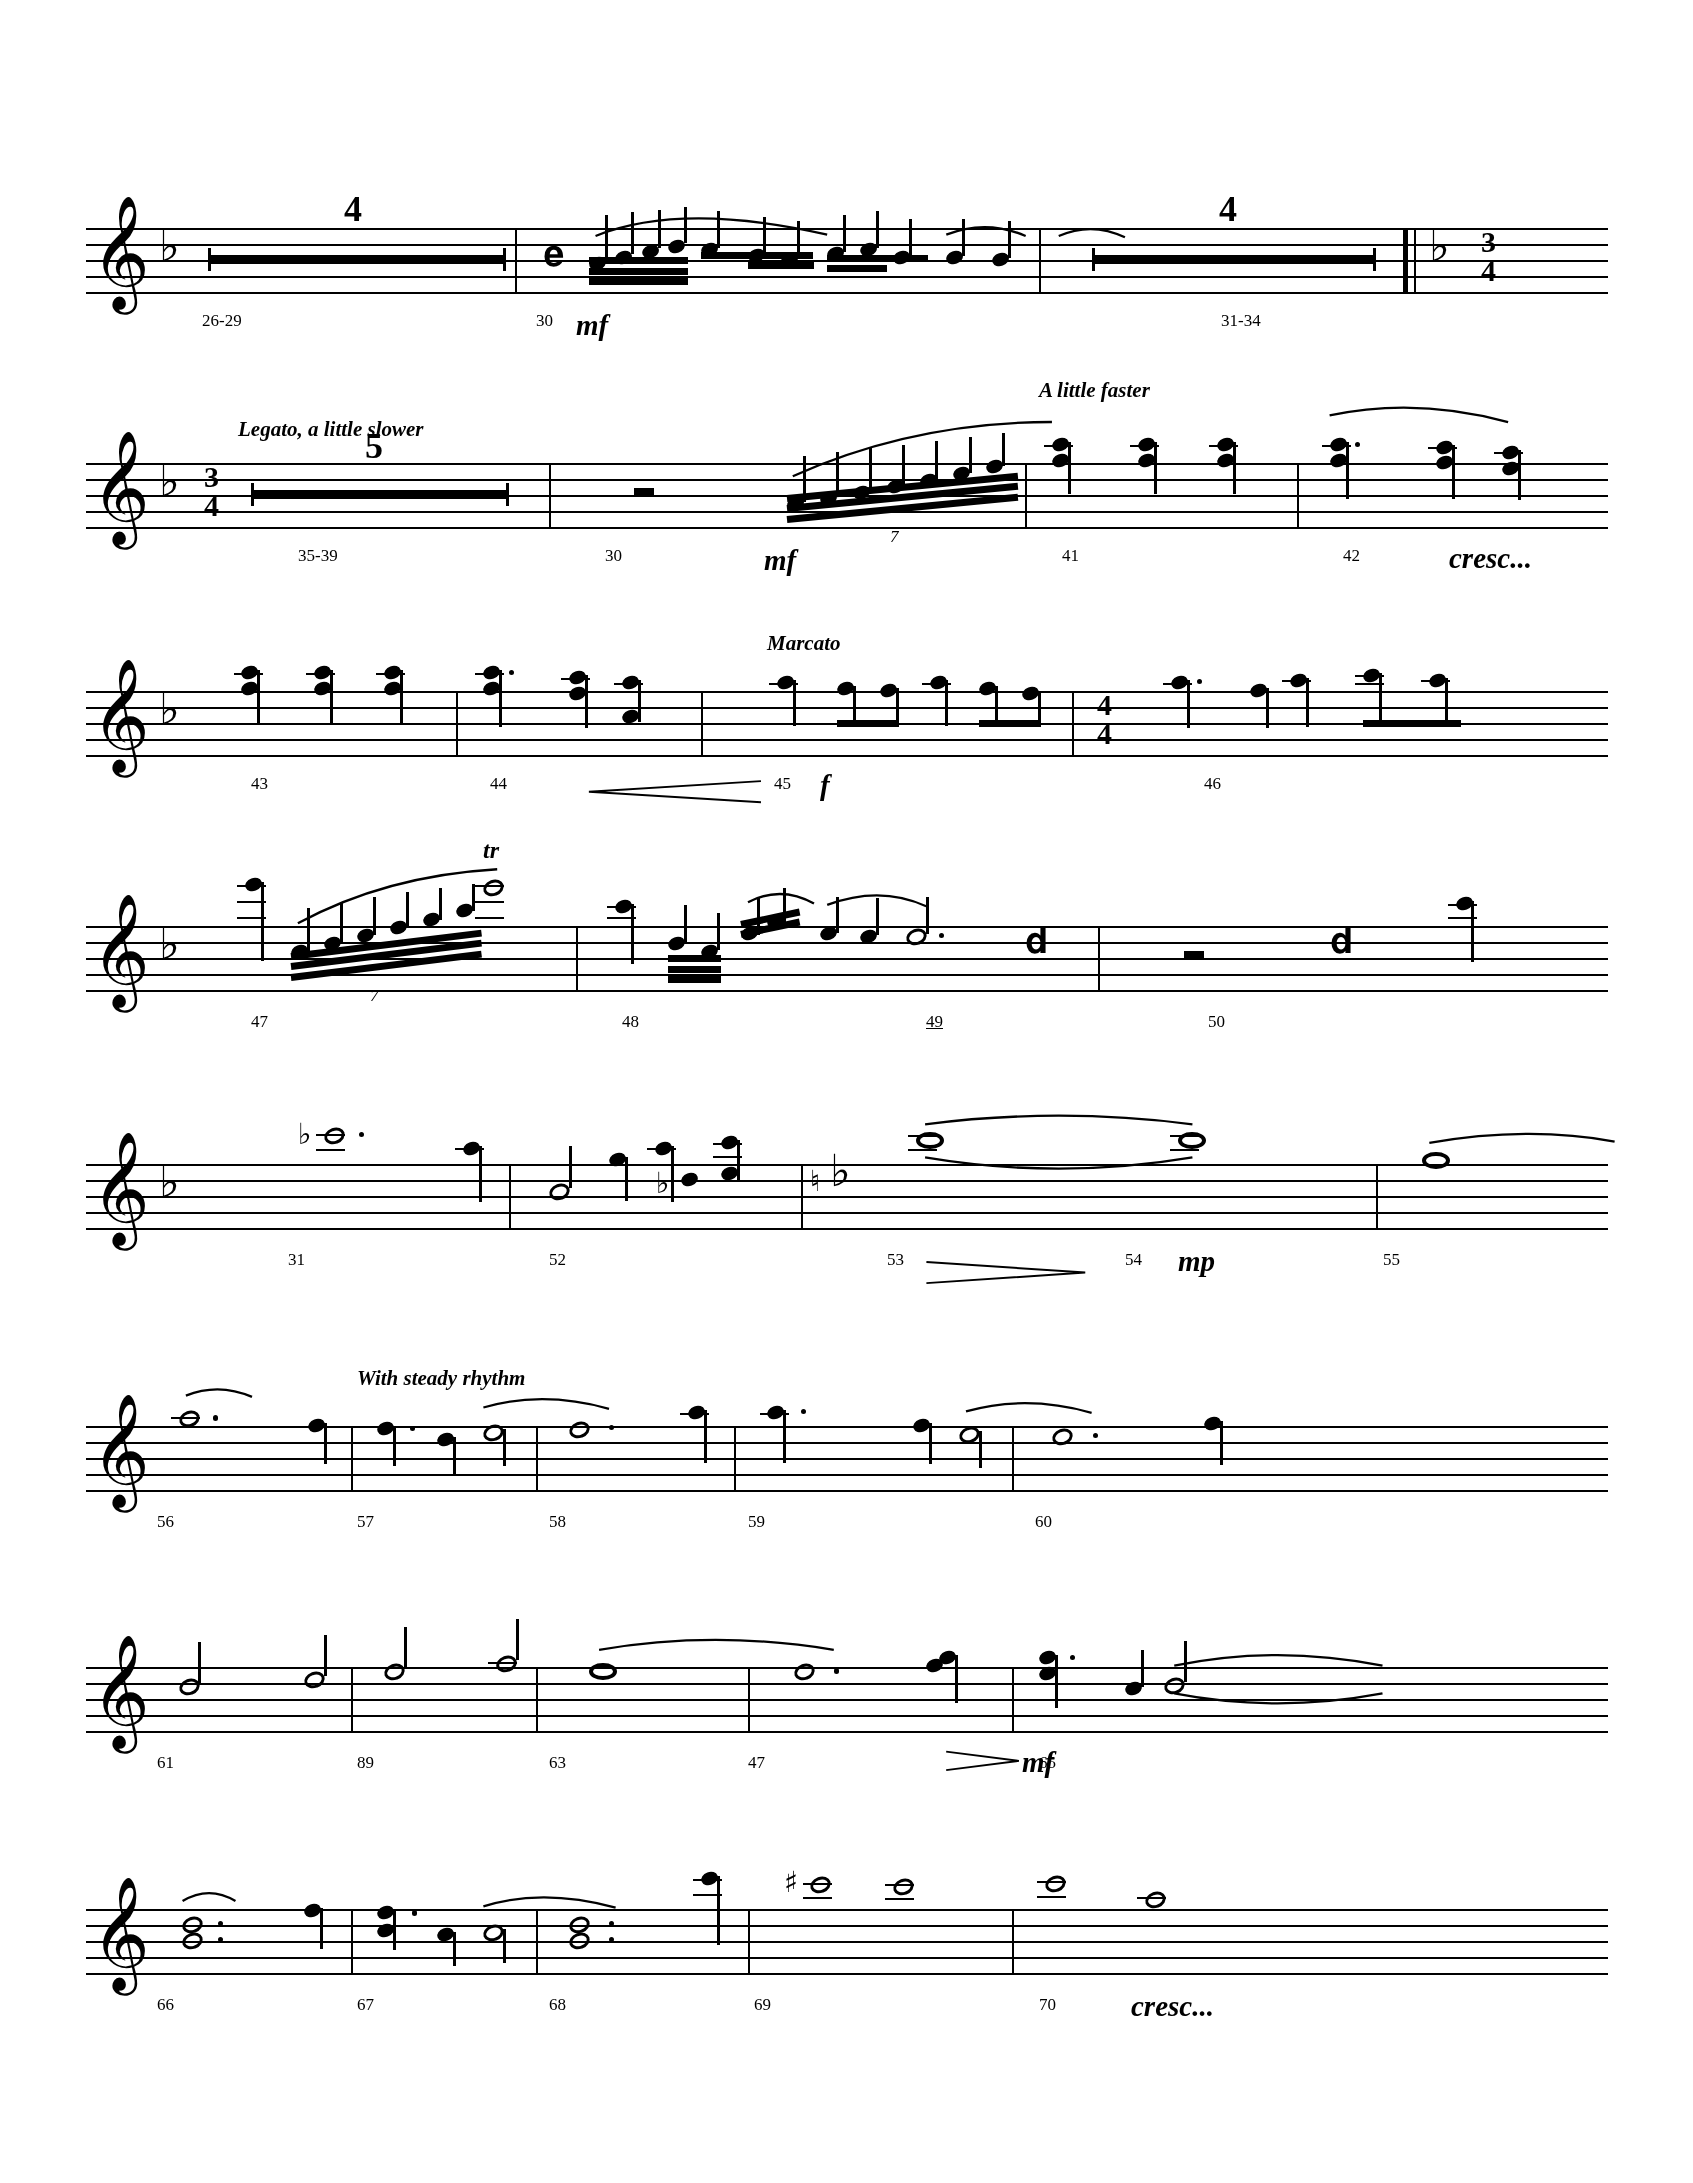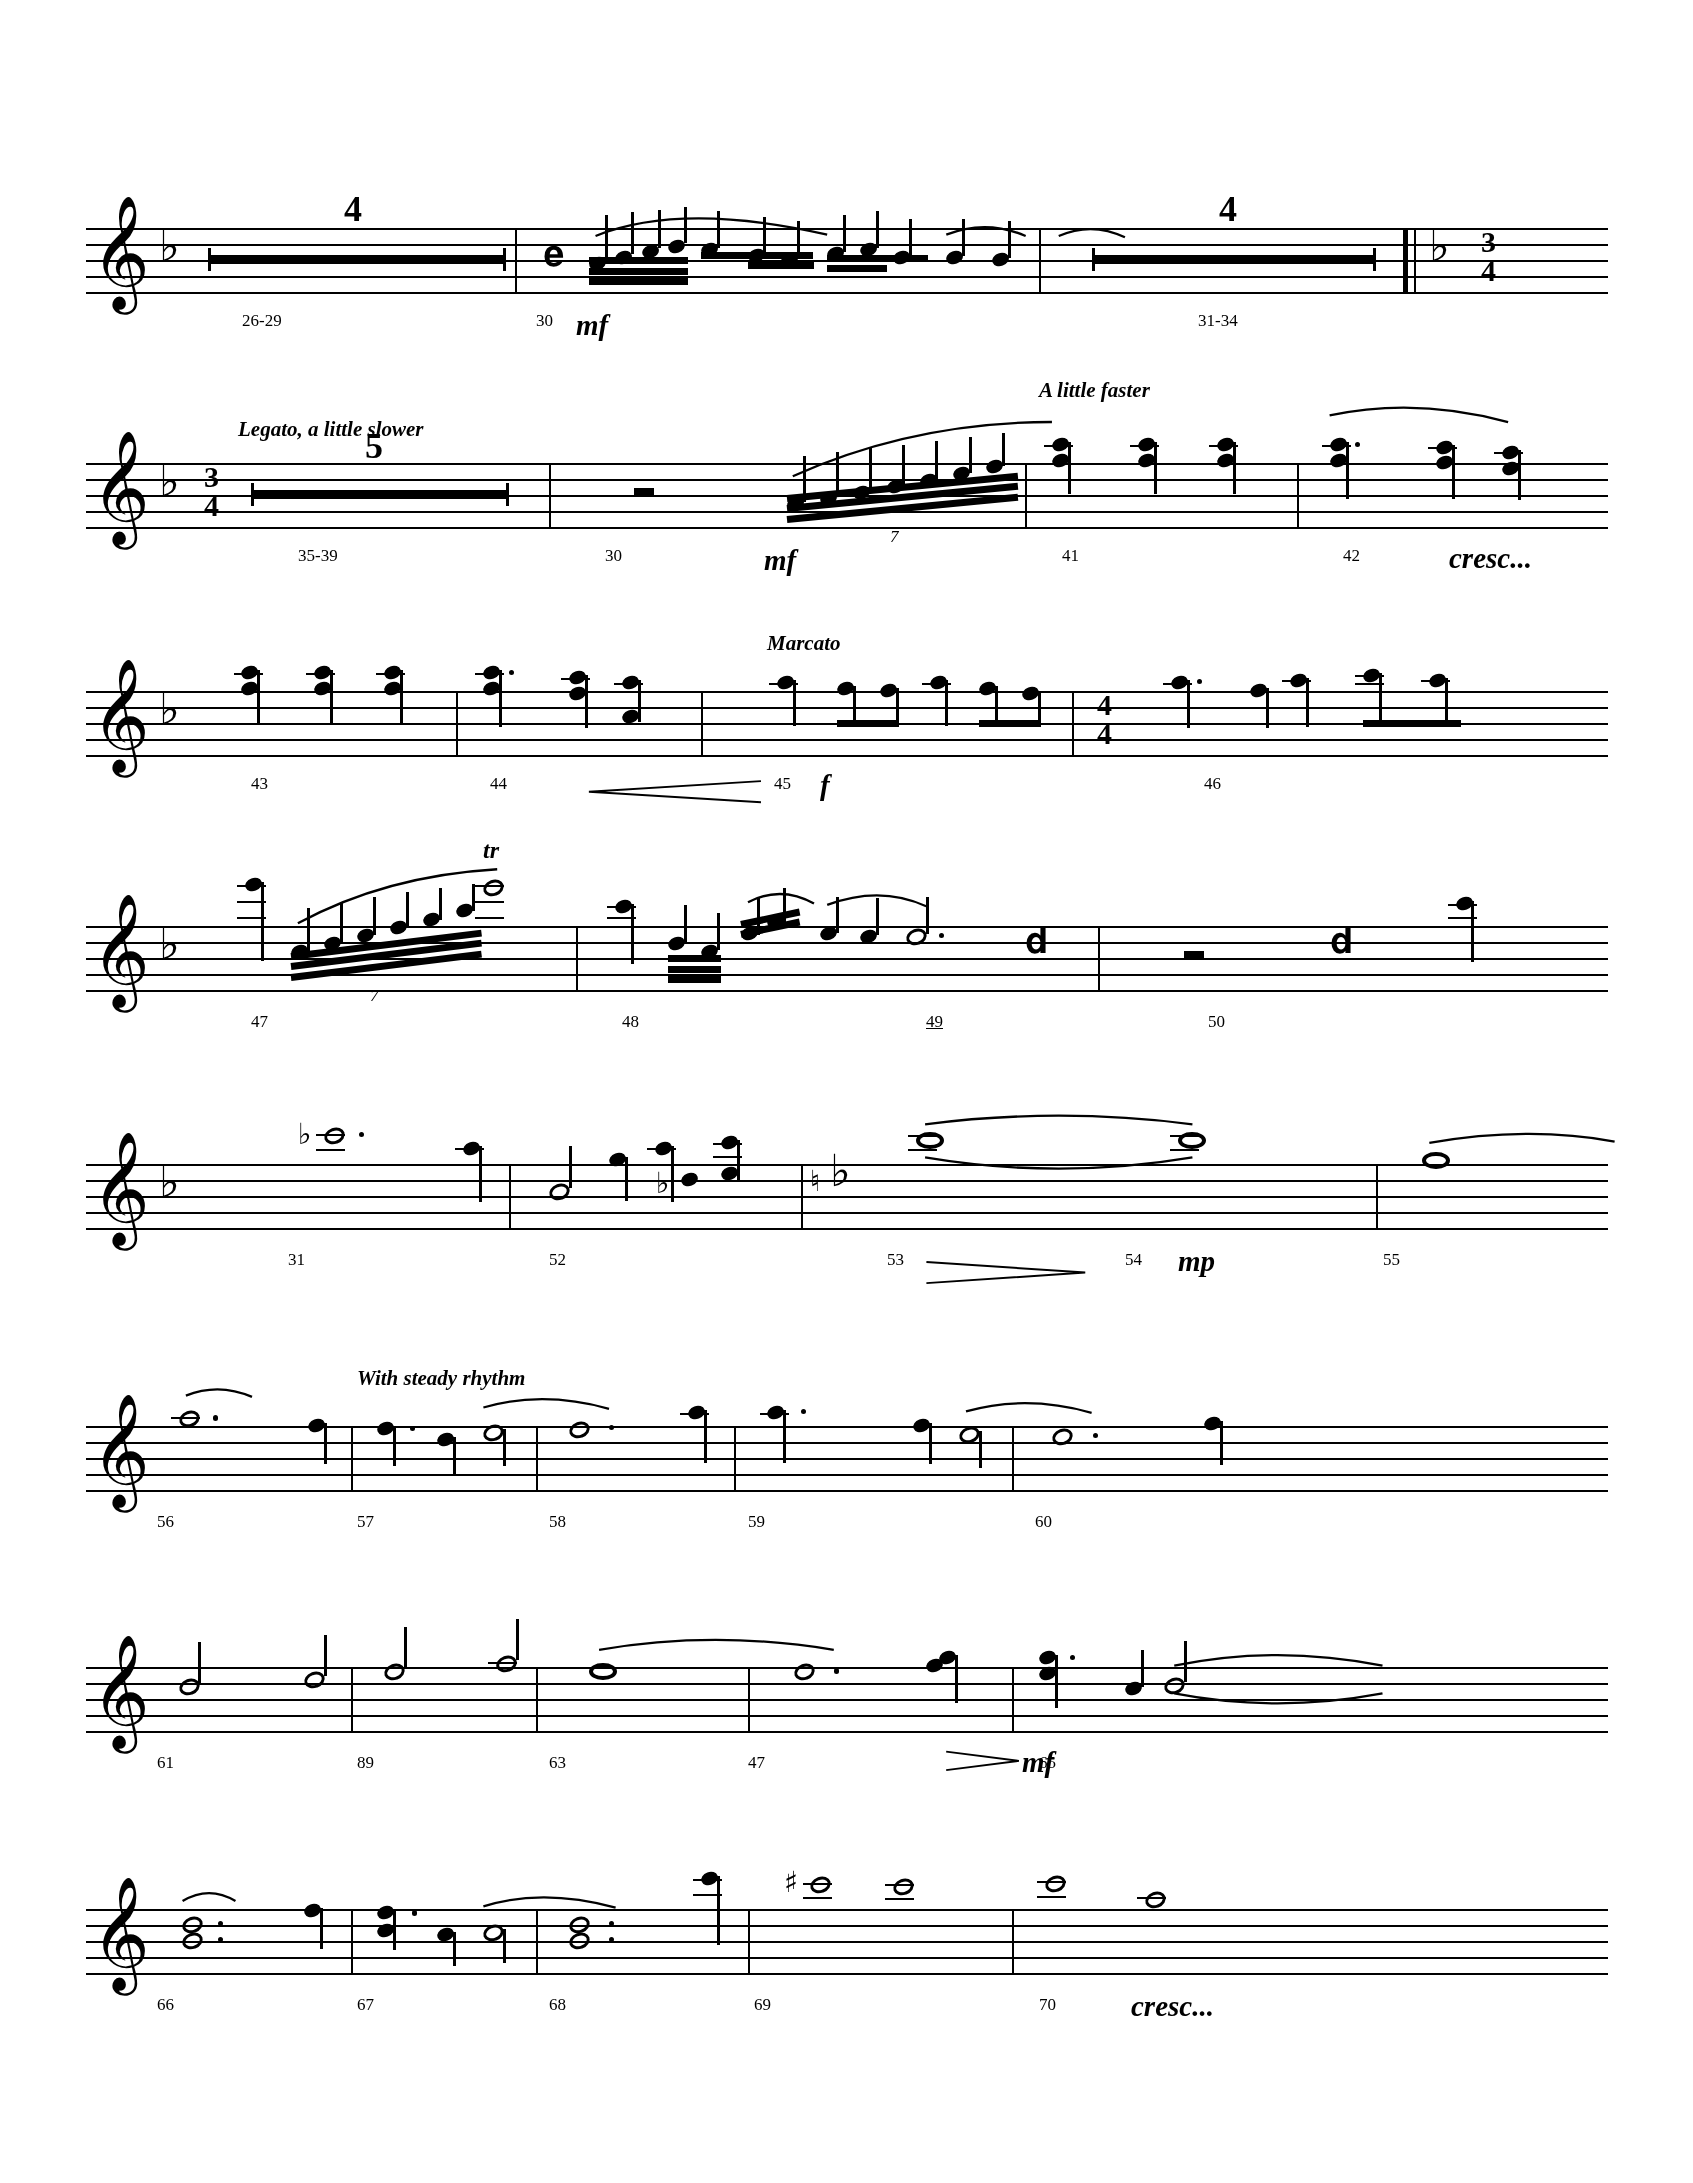--- a/index.html
+++ b/index.html
@@ -255,21 +255,21 @@
     </div>
     <div class="clef" style="left:5.3px;">𝄞</div>
     <div class="keysig" style="left:73px; top:-4px;">♭</div>
     <div class="keysig" style="left:73px; top:14.6px;"></div>
 
     <div class="mmrest" style="left:122px; width:298px;">
       <div class="cap-l"></div>
         <div class="cap-r"></div>
     </div>
     <div class="mmnum" style="left:258px; top:-40px;">4</div>
-    <div class="measnum" style="left:116px; top:83px;margin-left:40px;">26-29</div>
+    <div class="measnum" style="left:116px; top:83px;">26-29</div>
 
     <div class="barline" style="left:429px;"></div>
 
     <div class="rest-q" style="left:457px; top:6.6px;">𝐞</div>
     <div class="measnum" style="left:450px; top:83px;">30</div>
     <div class="dyn" style="left:490px; top:81px;">mf</div>
 
     <div class="nh" style="left:503px; top:29px;"></div>
     <div class="nh" style="left:529px; top:22.5px;"></div>
     <div class="nh" style="left:556px; top:17px;"></div>
@@ -311,21 +311,21 @@
       <path d="M 1470 12 Q 1520 -10 1570 14" stroke="#000" stroke-width="3.5" fill="none"></path>
     </svg>
 
     <div class="barline" style="left:953px;"></div>
 
     <div class="mmrest" style="left:1006px; width:284px;">
       <div class="cap-l"></div>
         <div class="cap-r"></div>
     </div>
     <div class="mmnum" style="left:1133px; top:-40px;">4</div>
-    <div class="measnum" style="left:1112px; top:83px;">31-34</div>
+    <div class="measnum" style="left:1135px; top:83px;">31-34</div>
 
     <div class="barline thick" style="left:1317px;"></div>
     <div class="barline" style="left:1328px;"></div>
 
     <div class="keysig" style="left:1343px; top:-4px;">♭</div>
     <div class="timesig" style="left:1384px; top:0px; width:37px;">
       <div>3</div>
       <div>4</div>
     </div>
   </div>

